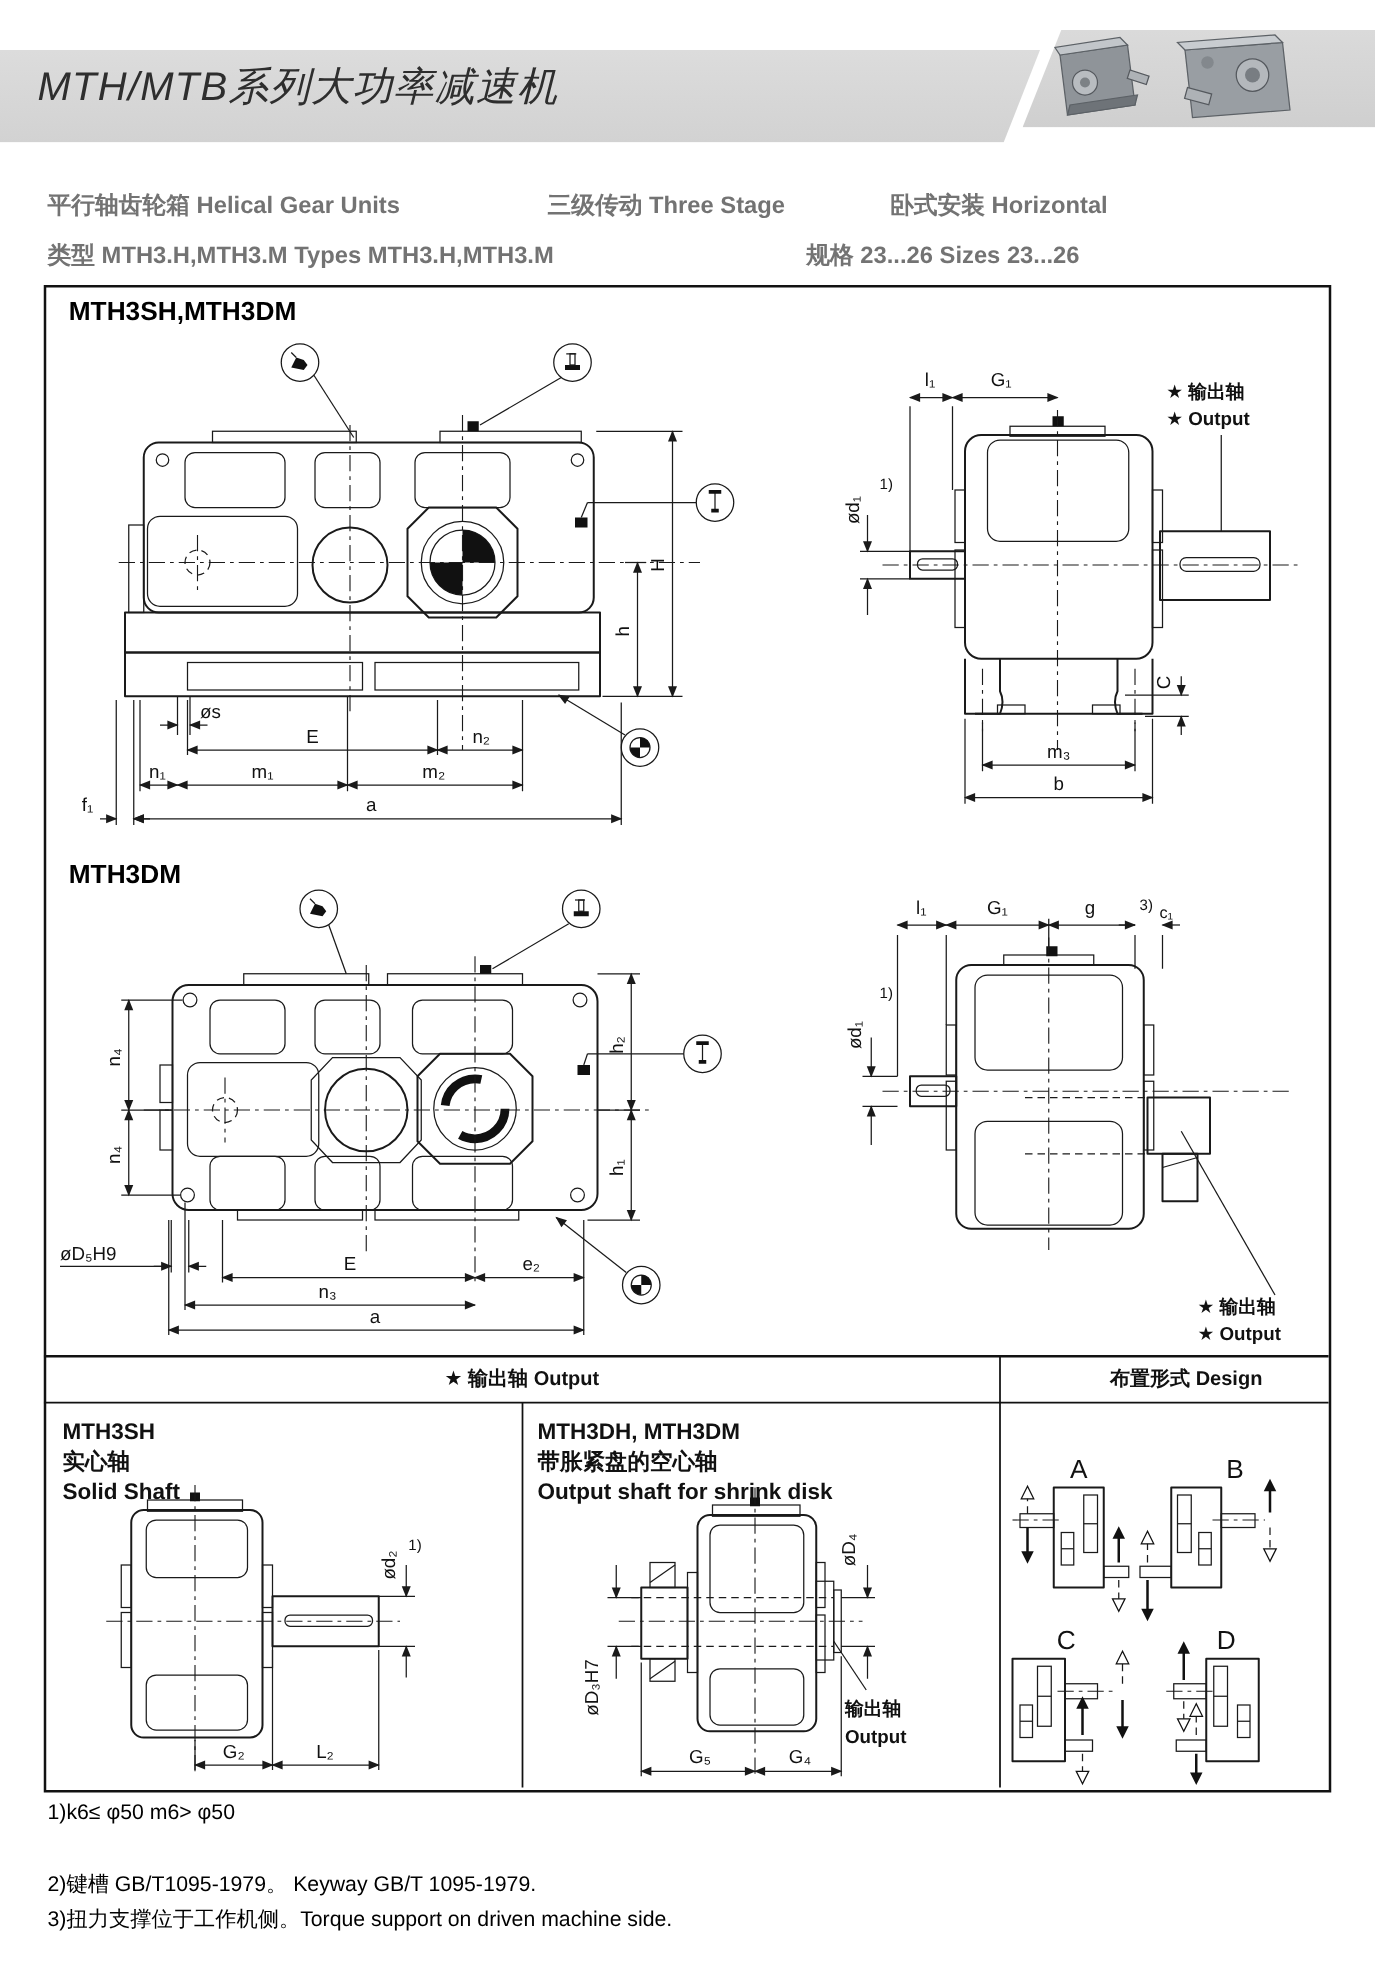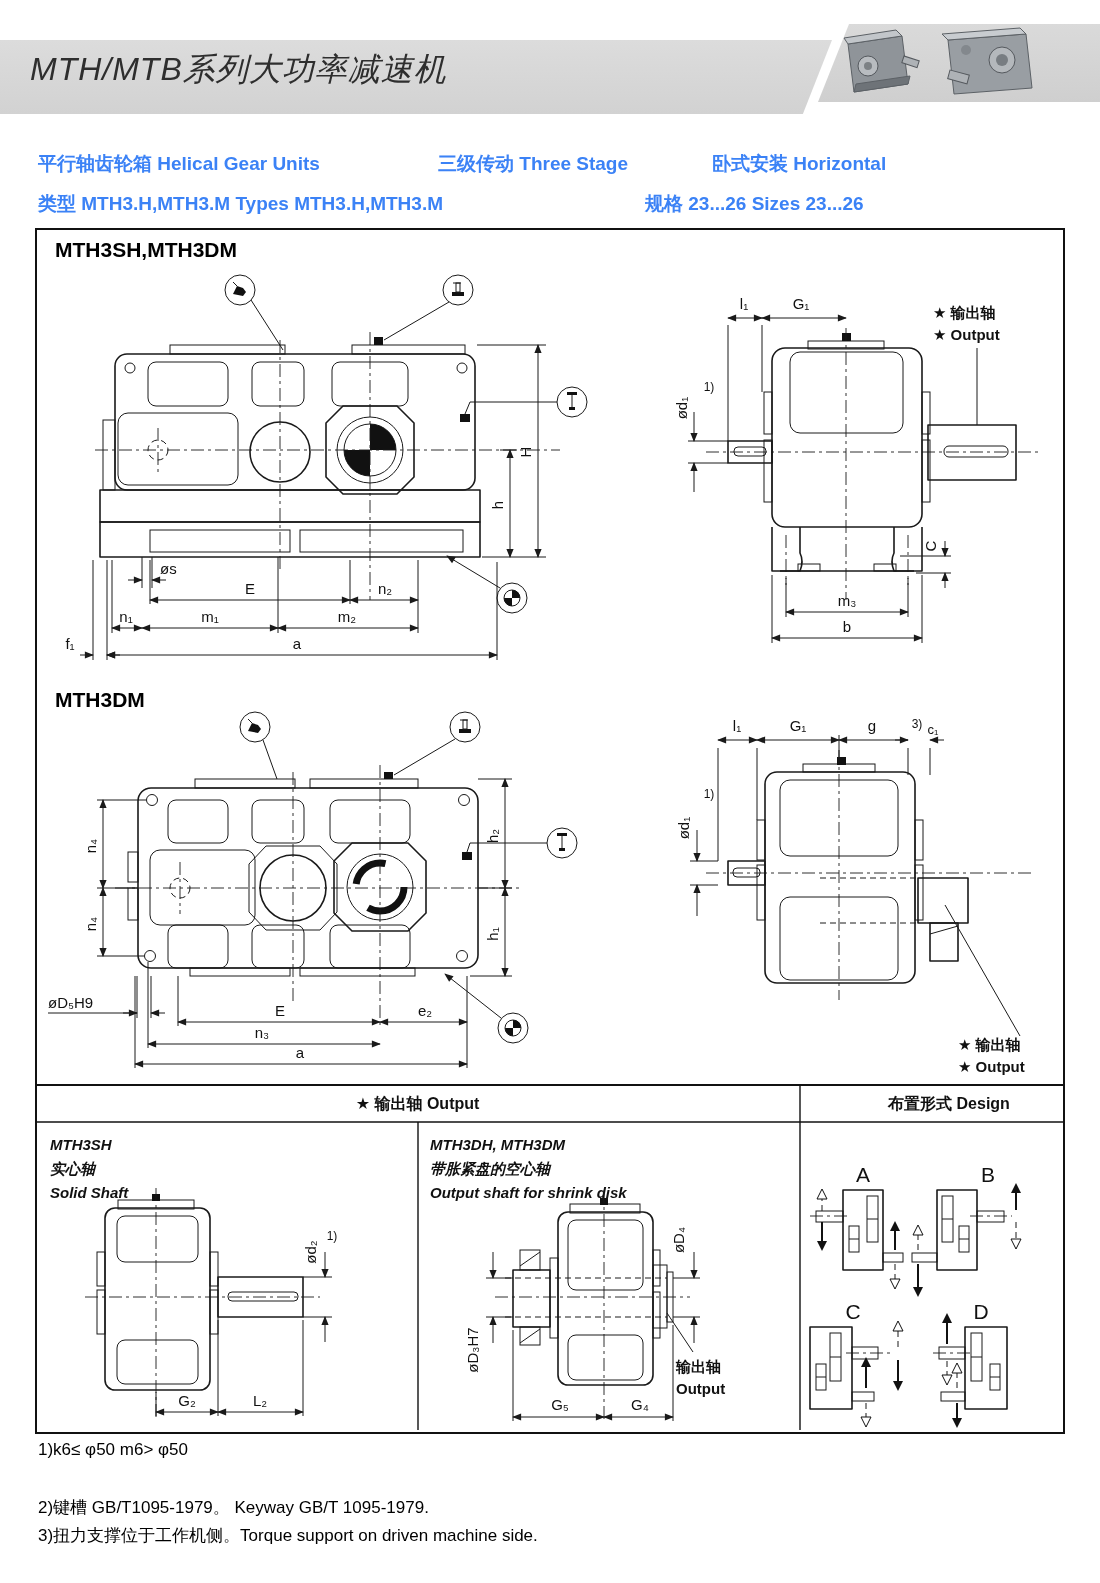--- a/index.html
+++ b/index.html
@@ -6,26 +6,26 @@
   .page{position:relative;width:1100px;height:1583px;background:#fff;overflow:hidden;
         font-family:"Liberation Sans","DejaVu Sans",sans-serif;color:#111;}
   .abs{position:absolute;}
   
   .band1{left:0;top:40px;width:832px;height:74px;background:linear-gradient(#dcdcdc,#d2d2d2);
          clip-path:polygon(0 0,100% 0,96.5% 100%,0 100%);}
   .band2{left:818px;top:24px;width:282px;height:78px;background:linear-gradient(#dadada,#cfcfcf);
          clip-path:polygon(11% 0,100% 0,100% 100%,0 100%);}
   .title{left:30px;top:48px;font-size:32px;font-weight:normal;font-style:italic;color:#2e2e2e;letter-spacing:1px;}
   
-  .intro{font-size:19px;font-weight:bold;color:#3b82f6;white-space:nowrap;}
+  .intro{font-size:19px;font-weight:bold;color:#737373;white-space:nowrap;}
   
   .main-border{left:35px;top:228px;width:1026px;height:1202px;border:2px solid #111;}
   .dlabel{font-size:21px;font-weight:bold;color:#000;}
   .th{font-size:16px;font-weight:bold;text-align:center;line-height:37px;}
-  .cellt{font-size:15px;font-weight:bold;line-height:24px;white-space:nowrap;font-style:italic;}
+  .cellt{font-size:18px;font-weight:bold;line-height:24px;white-space:nowrap;}
   .foot{font-size:17px;color:#000;white-space:nowrap;}
   
   svg text{font-family:"Liberation Sans","DejaVu Sans",sans-serif;font-size:15px;fill:#111;text-anchor:middle;}
   svg .ts{text-anchor:start;}
   svg .b{font-weight:bold;}
   svg .s12{font-size:12px;}
   svg .s13{font-size:13px;}
   svg .s21{font-size:21px;}
   .ol{fill:none;stroke:#1a1a1a;stroke-width:1.6;stroke-linejoin:round;}
   .tl{fill:none;stroke:#1a1a1a;stroke-width:1;}

